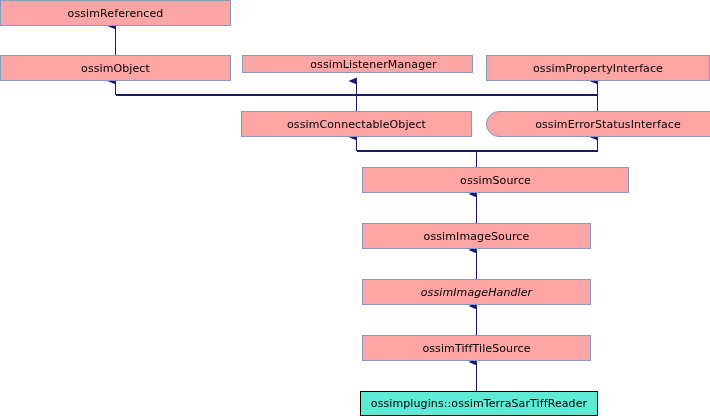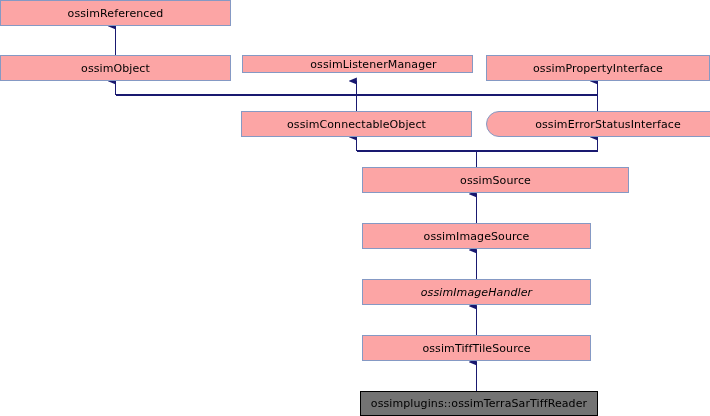--- a/index.html
+++ b/index.html
@@ -35,21 +35,21 @@
     background: #fca5a5;
     border: 1px solid #8599c4;
     color: #000000;
     font-size: 11px;
     line-height: 1;
     letter-spacing: 0.1px;
     white-space: nowrap;
     overflow: hidden;
   }
   .node.current {
-    background: #737373;
+    background: #5eead4;
     border: 1px solid #000000;
   }
   .node-label {
     display: block;
     padding: 0 4px;
   }
 </style>
 </head>
 <body>
 

